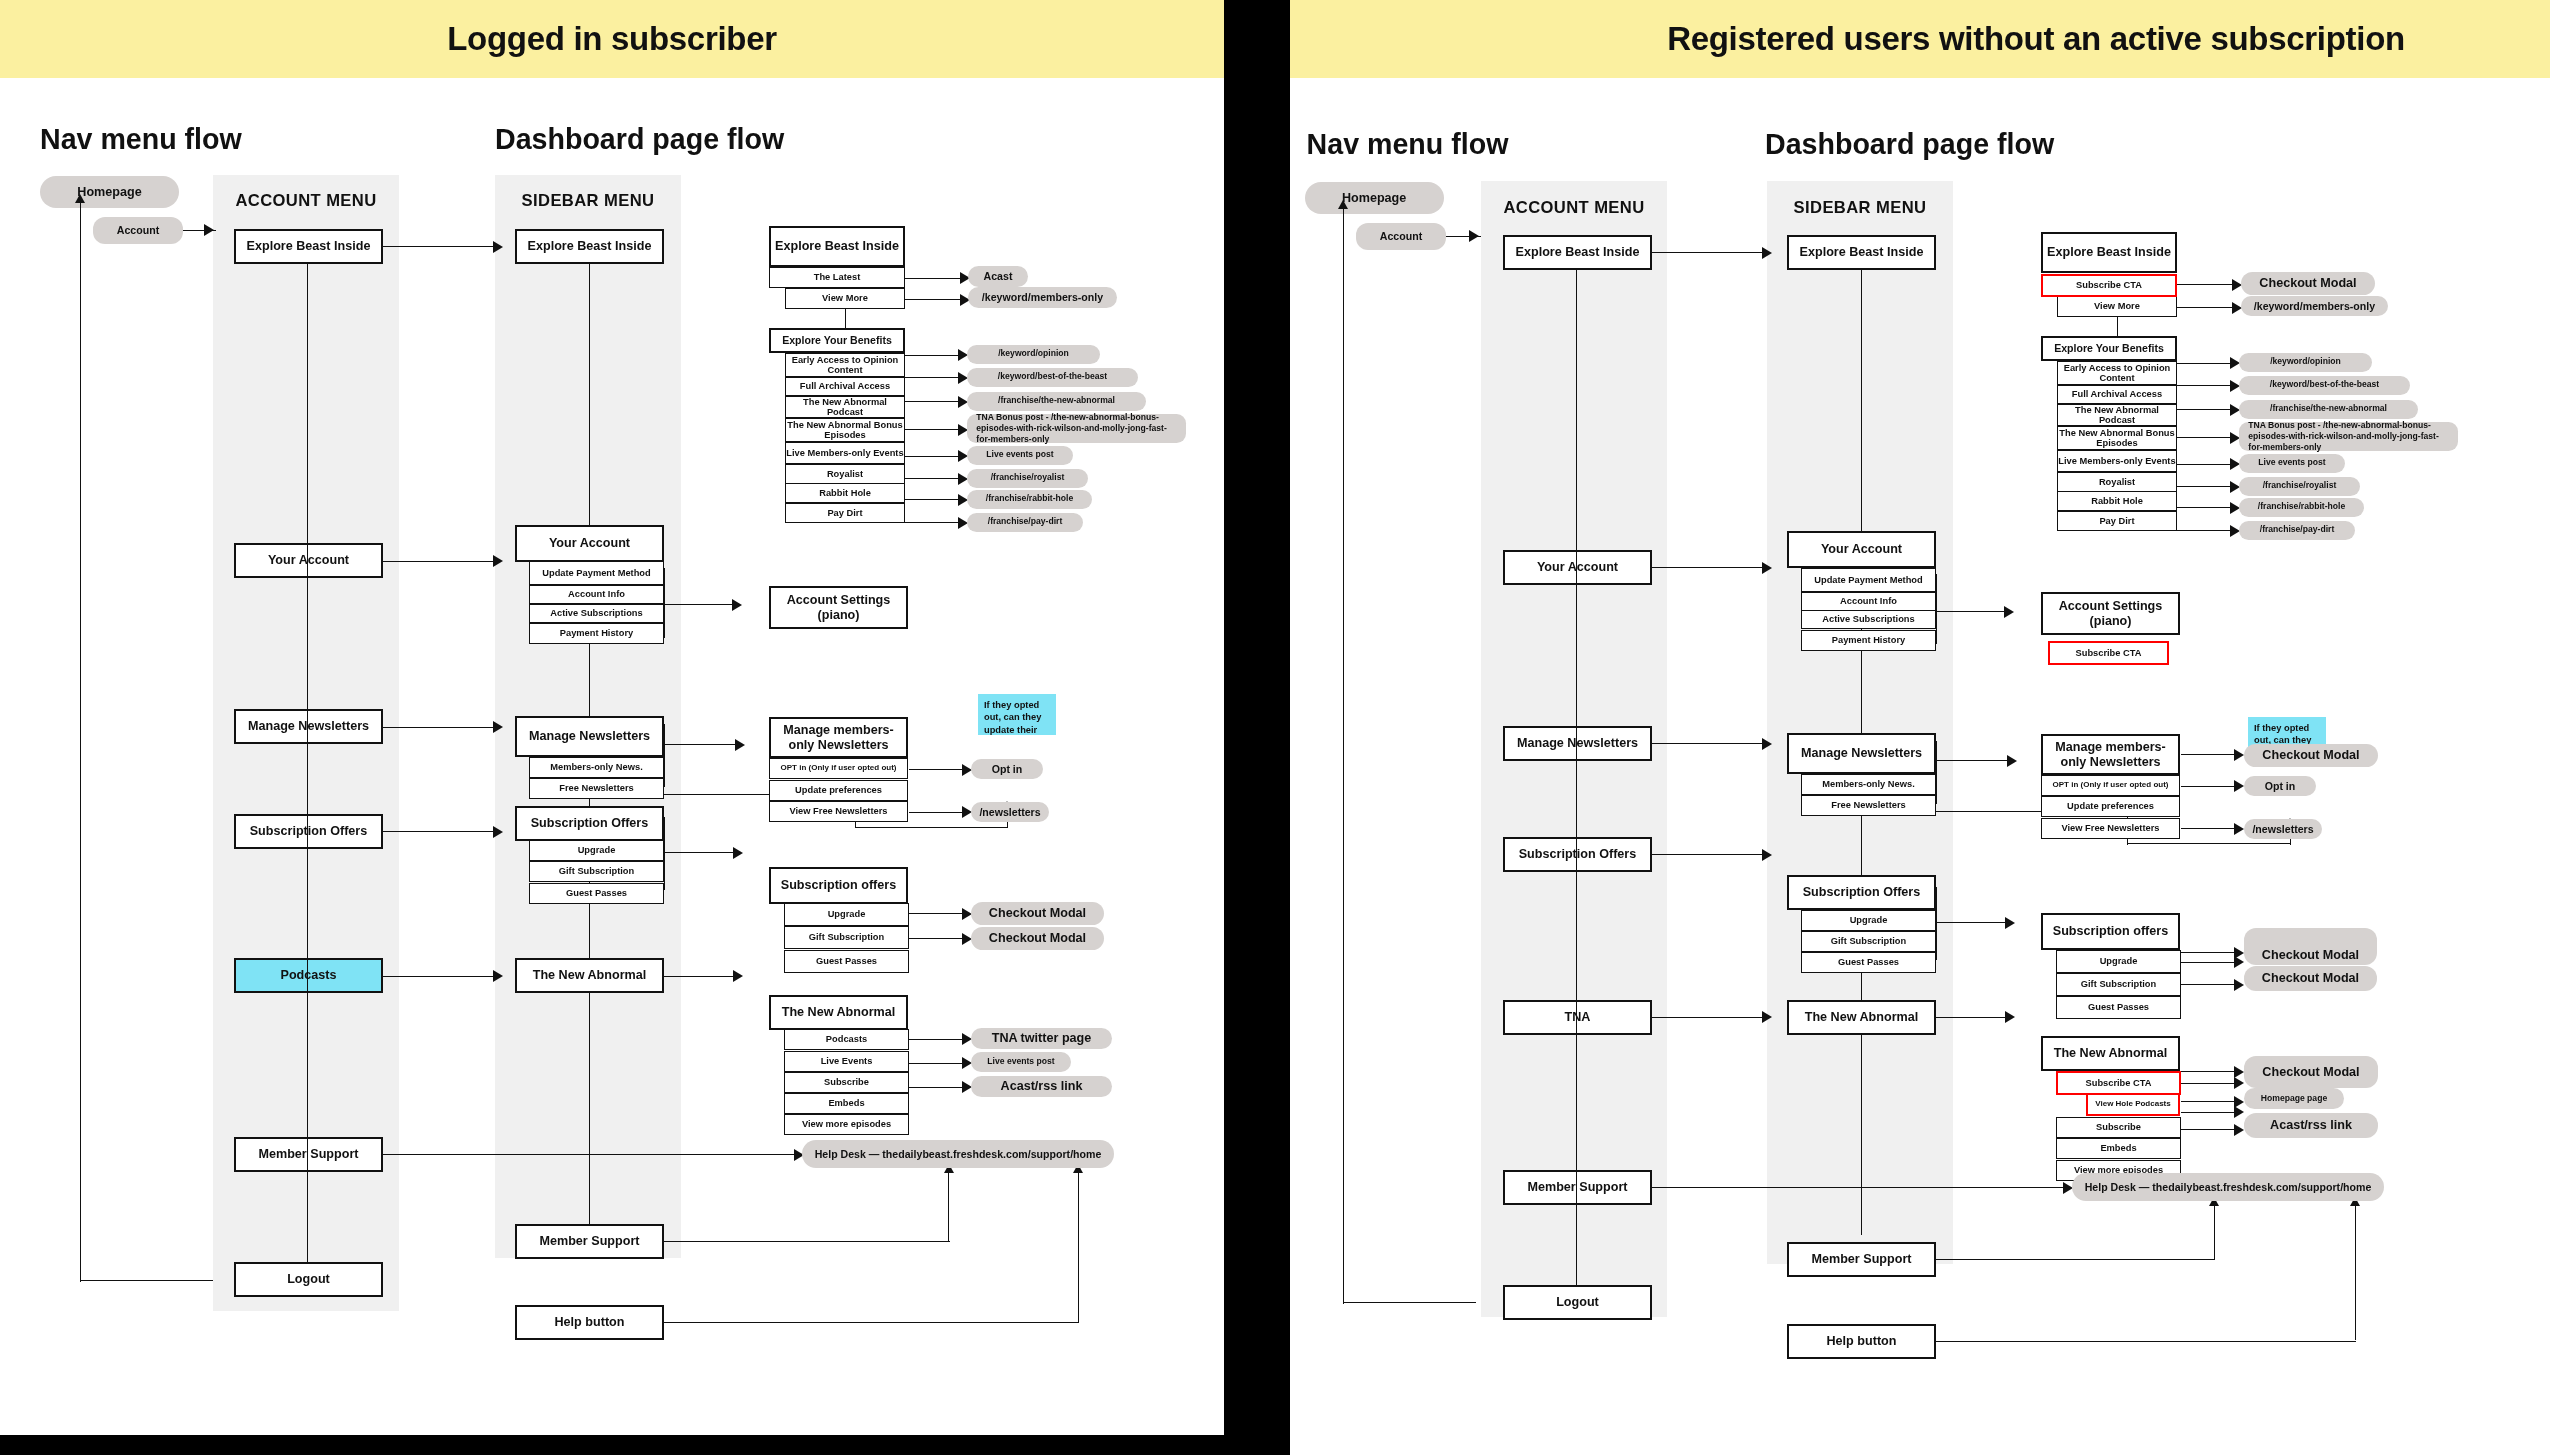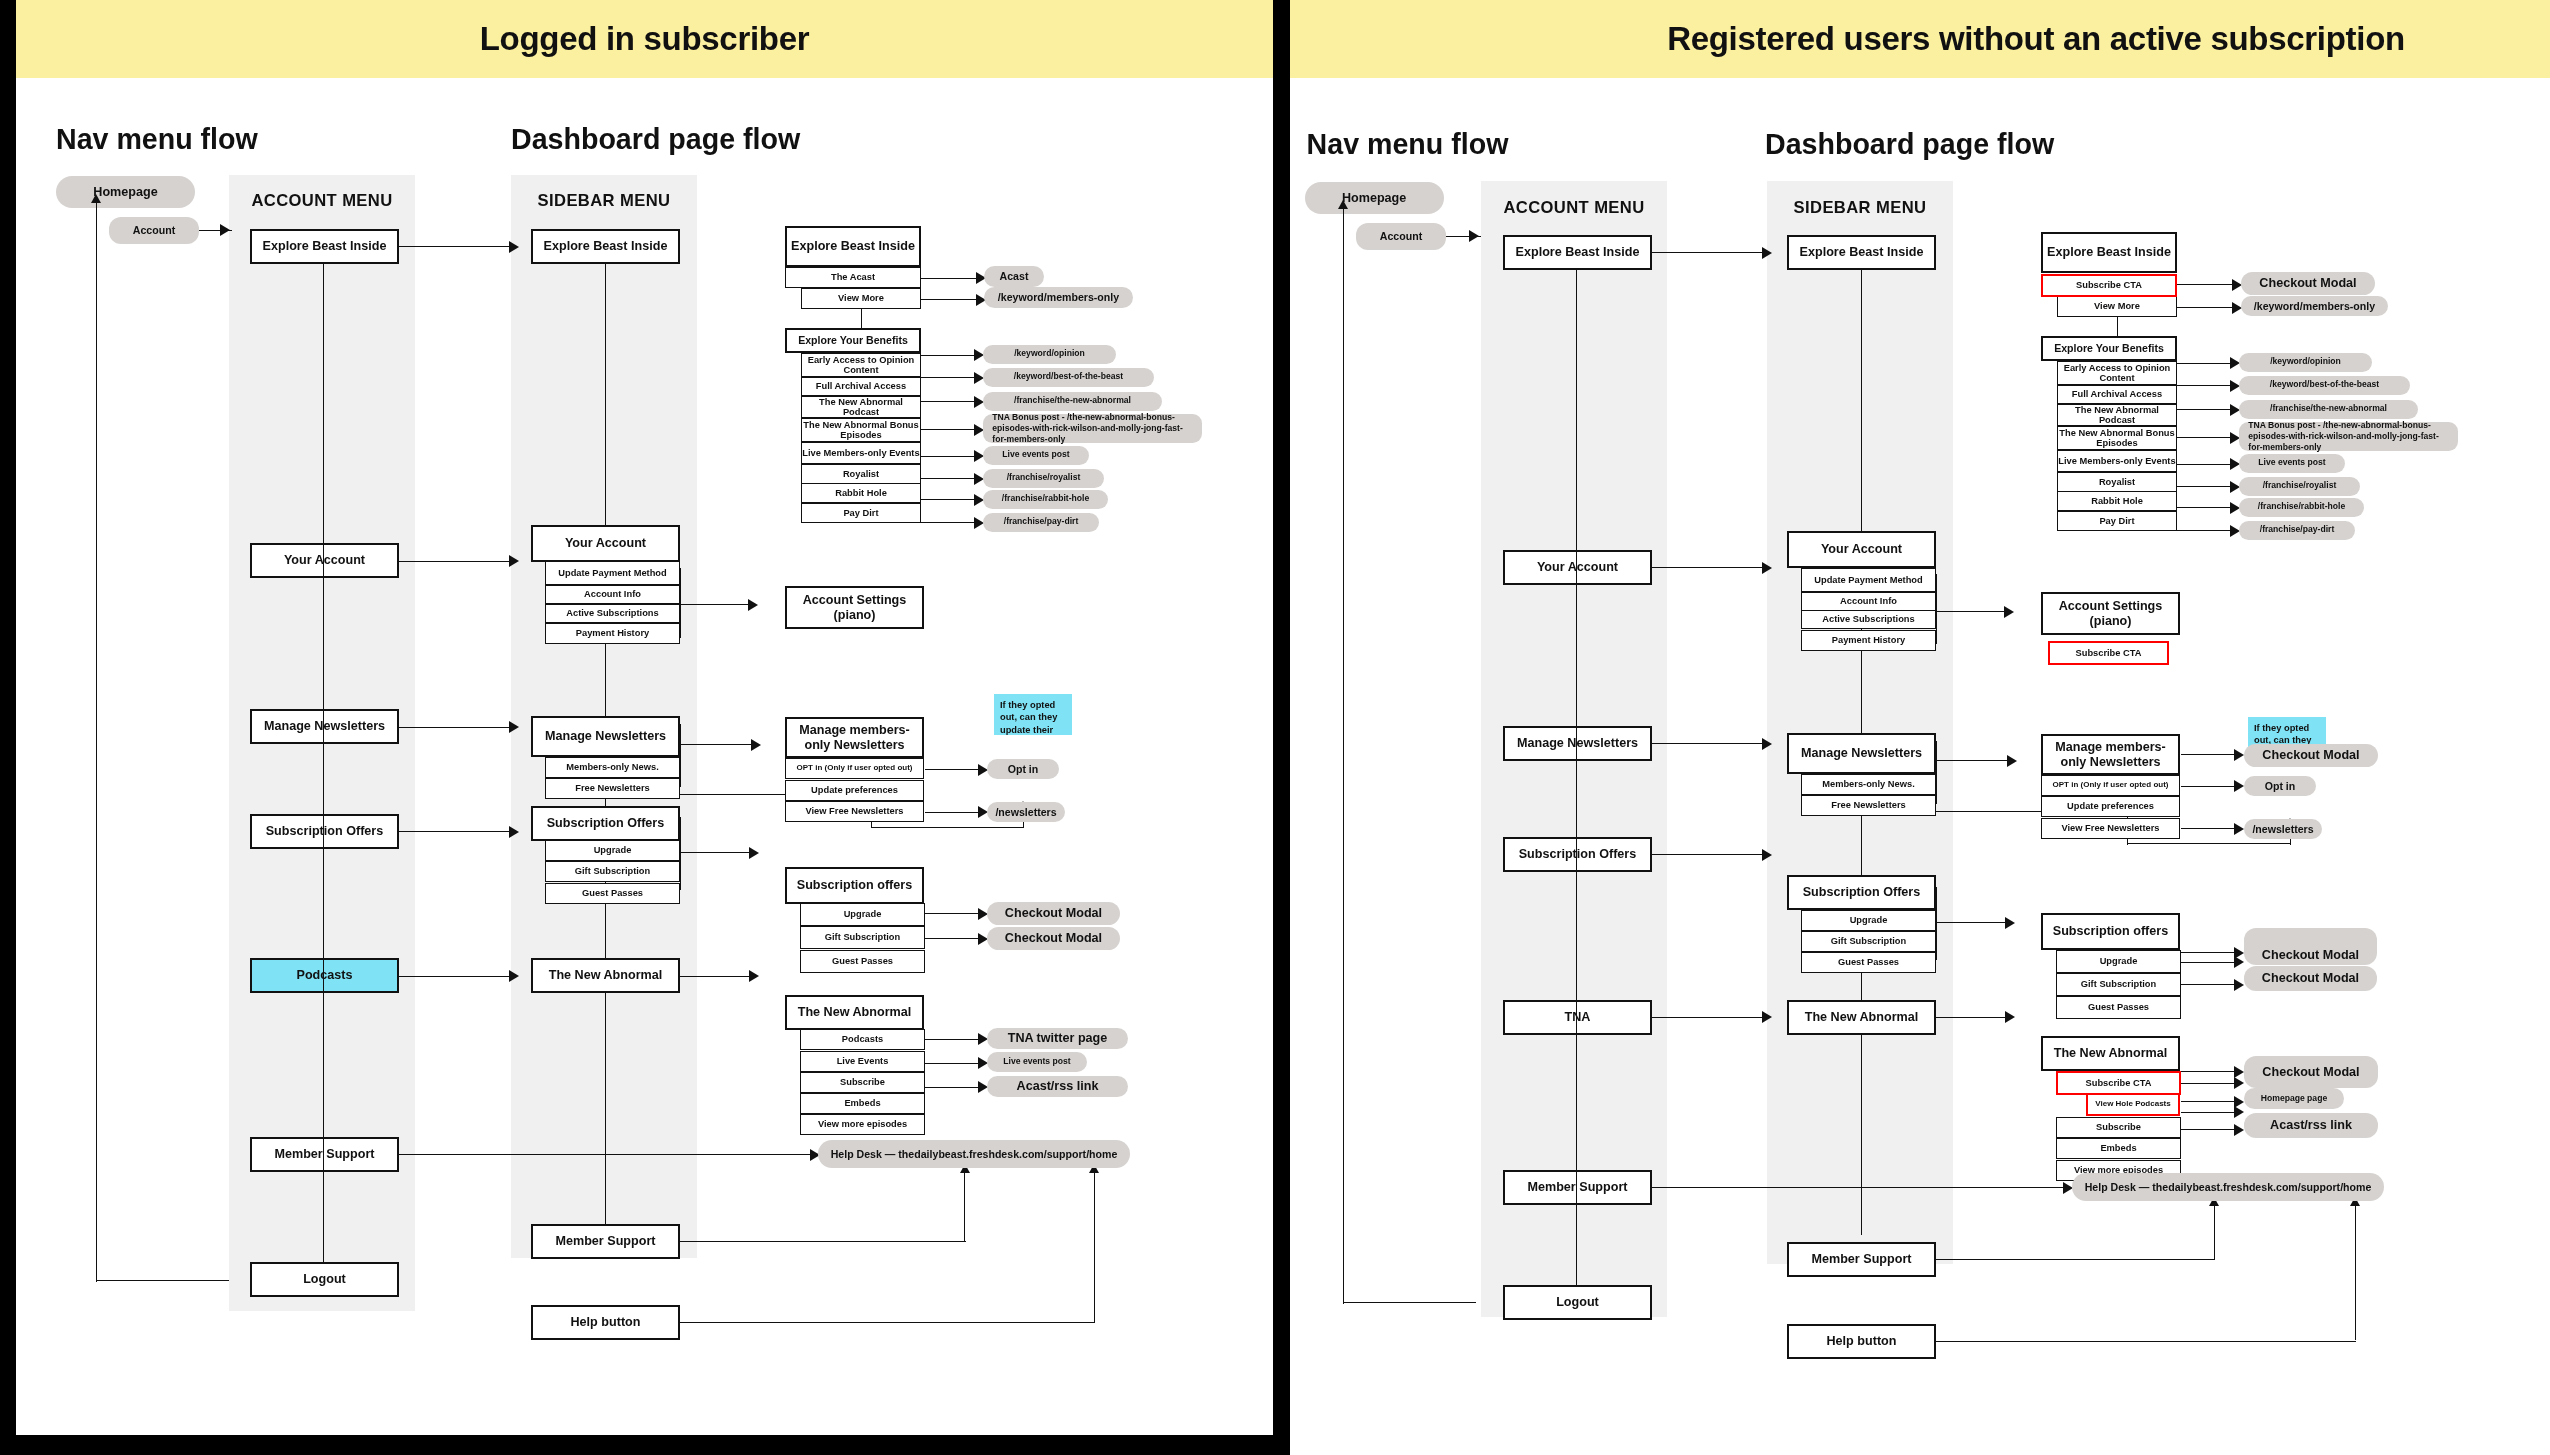--- a/index.html
+++ b/index.html
@@ -1,20 +1,20 @@
 <!DOCTYPE html>
 <html style="font-size:10.6px"><head>
 <meta charset="utf-8">
 <style>
   html,body{margin:0;padding:0;background:#000;}
   body{font-family:"Liberation Sans",sans-serif;}
   #root{position:relative;width:2550px;height:1456px;background:#000;overflow:hidden;}
 
   .panel{position:absolute;top:0;background:#fff;overflow:hidden;}
-  #panel-left{left:16px;width:1224px;height:1435px;padding-left:33px;}
+  #panel-left{left:0;width:1224px;height:1435px;}
   #panel-right{left:1290px;width:1492px;height:1456px;}
 
   .hdr{position:absolute;left:0;top:0;width:100%;height:78px;background:#FBF0A0;
        display:flex;align-items:center;justify-content:center;}
   .hdr-title{font-size:33px;font-weight:bold;color:#111;letter-spacing:-0.3px;}
 
   .flow-title{position:absolute;font-size:28.6px;font-weight:bold;color:#111;}
 
   .swim{position:absolute;background:#F0F0F0;}
 
@@ -150,21 +150,21 @@
 
     <div class="ln lnh2" style="left:664px;top:1241px;width:286px;"></div>
     <div class="ln lnv2" style="left:948px;top:1170px;height:71px;"></div>
     <div class="arw-up" style="left:944px;top:1164px;"></div>
 
     <div class="ln lnh2" style="left:664px;top:1322px;width:415px;"></div>
     <div class="ln lnv2" style="left:1078px;top:1170px;height:152px;"></div>
     <div class="arw-up" style="left:1073px;top:1164px;"></div>
 
     <div class="bx md" style="left:769px;top:226px;width:136px;height:41px;">Explore Beast Inside</div>
-    <div class="bx xs sub" style="left:769px;top:267px;width:136px;height:21px;">The Acast</div>
+    <div class="bx xs sub" style="left:769px;top:267px;width:136px;height:21px;">The Latest</div>
     <div class="bx xs sub" style="left:785px;top:288px;width:120px;height:21px;">View More</div>
     <div class="ln lnh2" style="left:905px;top:278px;width:60px;"></div>
       <div class="arw" style="left:960px;top:272px;"></div>
     <div class="ln lnh2" style="left:905px;top:299px;width:60px;"></div>
       <div class="arw" style="left:960px;top:294px;"></div>
     <div class="pill sm" style="left:968px;top:266px;width:60px;height:21px;">Acast</div>
     <div class="pill sm" style="left:968px;top:287px;width:149px;height:21px;">/keyword/members-only</div>
     <div class="ln lnv2" style="left:845px;top:309px;height:18.6px;"></div>
 
     <div class="bx sm" style="left:769px;top:328px;width:136px;height:25px;">Explore Your Benefits</div>

